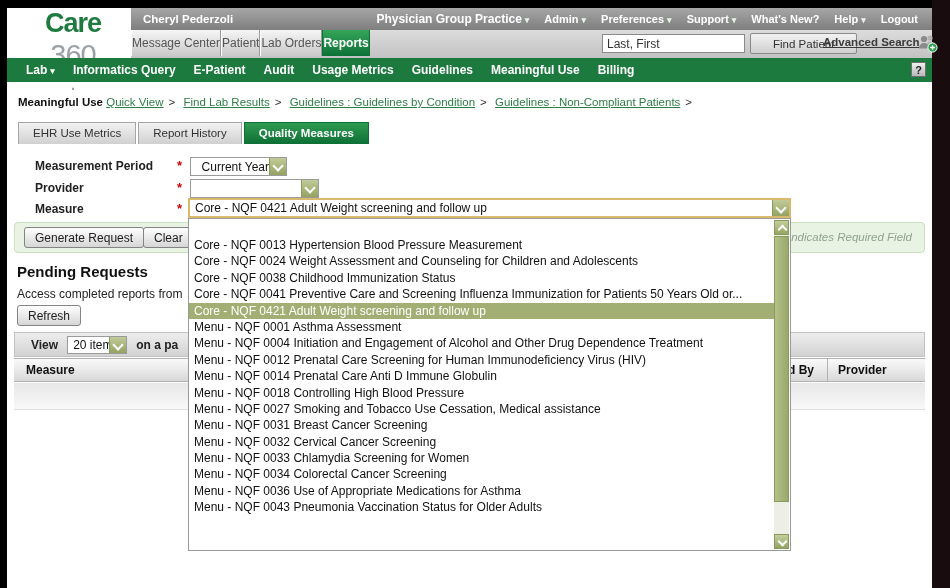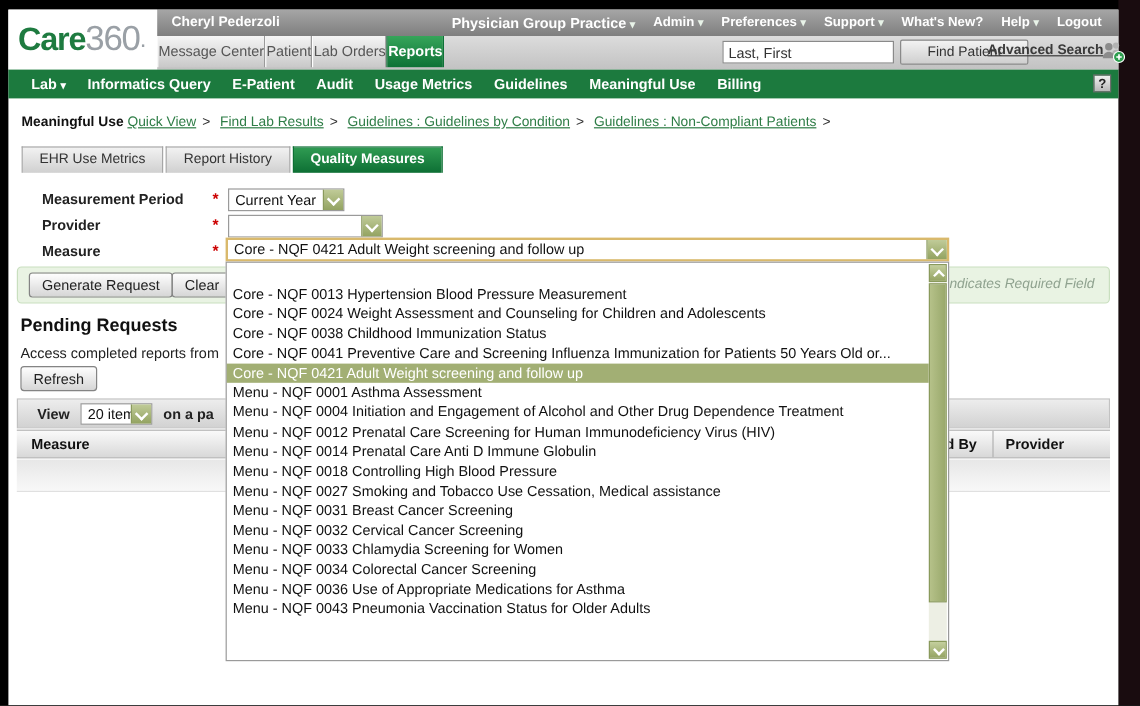--- a/index.html
+++ b/index.html
@@ -2,21 +2,21 @@
 <html><head>
 <meta charset="utf-8">
 <style>
   * { margin:0; padding:0; box-sizing:border-box; }
   html,body { background:#000; font-family:"Liberation Sans", sans-serif; }
   .stage { position:relative; width:950px; height:588px; background:#000; overflow:hidden; }
   .right-strip { position:absolute; left:932px; top:0; width:18px; height:588px; background:#190c0f; }
   .app { position:absolute; left:7px; top:8px; width:925px; height:580px; background:#fff; }
 
   
-  .logo-box { position:absolute; left:0; top:0; width:124px; height:50px; background:#fff; display:flex; align-items:center; padding-left:8px; }
+  .logo-box { position:absolute; left:0; top:0; width:124px; height:50px; background:#fff; display:flex; align-items:center; padding-left:8px;flex-direction:column; }
   .logo-care { color:#1e7b40; font-weight:bold; font-size:27px; letter-spacing:-1px; }
   .logo-num { color:#9aa0a6; font-weight:300; font-size:29px; letter-spacing:-1px; }
   .logo-dot { color:#9aa0a6; font-size:20px; }
 
   .topbar { position:absolute; left:124px; top:0; right:0; height:22px;
             background:linear-gradient(#a6a6a6,#7e7e7e); display:flex; align-items:center;
             color:#fff; font-size:11px; font-weight:bold; padding-right:14px; gap:15px; }
   .user-name { padding-left:12px; margin-right:auto; font-size:11.5px; }
   .menu-item { white-space:nowrap; cursor:default; }
   .menu-item.practice { font-size:12px; }
@@ -53,21 +53,21 @@
 
   
   .subtabs { position:absolute; left:11px; top:114px; display:flex; }
   .subtab { height:22px; line-height:21px; padding:0 14px; font-size:11.5px; color:#333;
             background:linear-gradient(#f2f2f2,#d0d0d0); border:1px solid #a6a6a6; border-bottom:none; margin-right:2px; cursor:pointer; }
   .subtab.active { background:linear-gradient(#2f9b52,#0d6f34); color:#fff; font-weight:bold; border-color:#0d6f34; }
 
   
   .flabel { position:absolute; left:28px; font-weight:bold; font-size:12px; color:#222; line-height:18px; }
   .req { position:absolute; left:170px; color:#c00; font-weight:bold; font-size:13px; line-height:18px; }
-  .fld { position:absolute; left:183px; height:19px; border:1px solid #9a9a9a; background:#fff; display:flex; align-items:center; }
+  .fld { position:absolute; left:183px; height:19px; border:1px solid #9a9a9a; background:#fff; display:flex; align-items:center;text-align:right; }
   .fld-val { flex:1; font-size:12px; color:#111; padding-left:5px; white-space:nowrap; overflow:hidden; }
   .combo-btn { width:17px; align-self:stretch; background:linear-gradient(#c0cb98,#93a361); border-left:1px solid #8a9a5c; position:relative; cursor:pointer; }
   .combo-btn::after { content:""; position:absolute; left:4px; top:4px; width:6px; height:6px;
                       border-right:2px solid #fff; border-bottom:2px solid #fff; transform:rotate(45deg); }
   .row1 { top:149px; } .row2 { top:171px; }
   .sel-mp { top:149px; width:97px; }
   .sel-prov { top:171px; width:129px; }
   .measure-combo { position:absolute; left:181px; top:190px; width:603px; height:20px; border:2px solid #d9b96c;
                    background:#fff; display:flex; align-items:center; z-index:30; }
 

